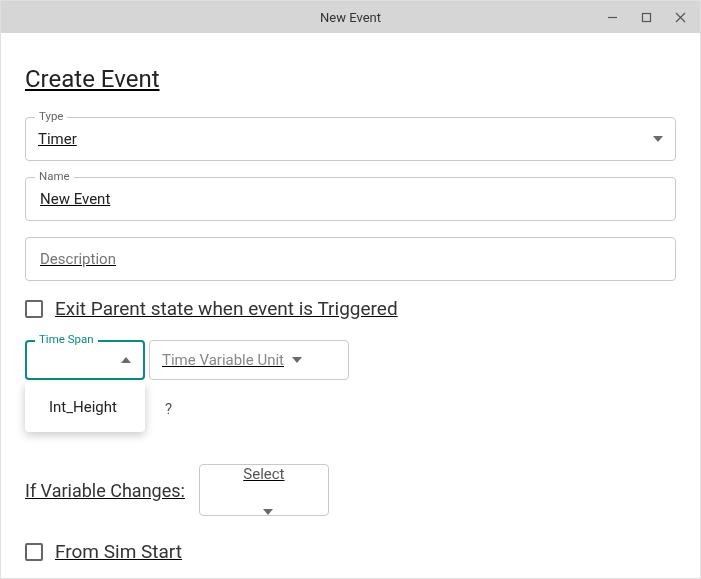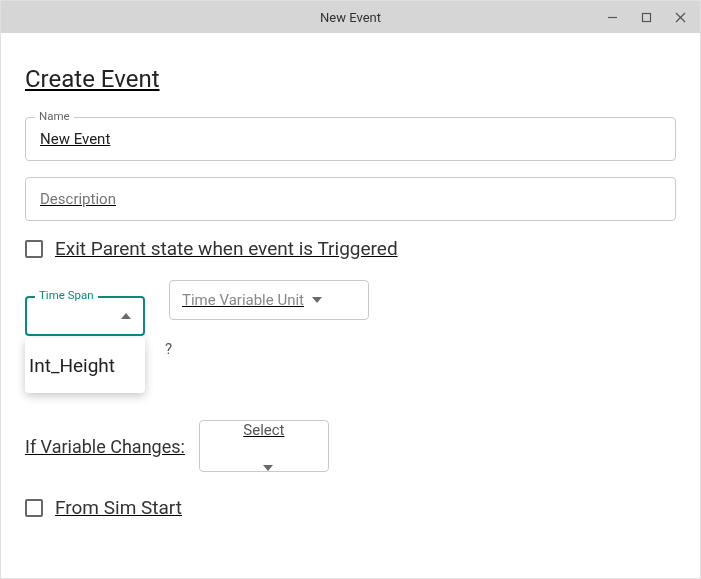--- a/index.html
+++ b/index.html
@@ -33,30 +33,30 @@
   .field .floating-label { position:absolute; top:-8px; left:10px; background:#fff; padding:0 4px; font-size:11.5px; color:#666; }
   .field.focused .box { border:2px solid #0b8a7f; }
   .field.focused .floating-label { color:#0b8a7f; }
   .field .chevron { color:#6a6a6a; margin-left:8px; }
   .field .chevron svg { width:10px; height:6px; display:block; }
 
   .row-checkbox { display:flex; align-items:center; margin:10px 0 20px 0; }
   .row-checkbox input[type=checkbox] { width:18px; height:18px; margin:0 12px 0 0; border:2px solid #666; appearance:none; border-radius:2px; cursor:pointer; }
   .row-checkbox label { font-size:19px; color:#333; cursor:pointer; }
 
-  .hrow { display:flex; align-items:flex-end; gap:24px; position:relative; margin-bottom:22px; }
+  .hrow { display:flex; align-items:center; gap:4px; position:relative; margin-bottom:22px; }
   .small-select { position:relative; }
   .small-select .box { height:40px; }
   .w-120 { width:120px; }
   .w-200 { width:200px; }
   .w-130 { width:130px; }
 
   
   .dropdown-popup { position:absolute; top:42px; left:0; width:120px; background:#fff; border-radius:4px; box-shadow:0 3px 10px rgba(0,0,0,.22); padding:6px 0; z-index:50; }
-  .dropdown-popup .item { font-size:19px; color:#222; padding:10px 4px; cursor:pointer; }
+  .dropdown-popup .item { font-size:15px; color:#222; padding:10px 24px; cursor:pointer; }
 
   .qmark-remnant { position:absolute; left:140px; top:60px; font-size:15px; color:#555; pointer-events:none; }
 
   .label-inline { font-size:18px; color:#333; margin-right:14px; }
   .inline-row { display:flex; align-items:center; margin-bottom:24px; }
 
 </style>
 </head>
 <body>
 
@@ -79,20 +79,31 @@
         </svg>
     </div>
   </div>
 </div>
 
 <div class="outer">
   <div class="content">
 
     <h1 class="page-title">Create Event</h1>
 
+    <div class="field">
+      <span class="floating-label">Type</span>
+      <div class="box">
+        <span class="value">Timer</span>
+        <span class="chevron">
+          <svg viewBox="0 0 10 6">
+              <path d="M0 0 L5 6 L10 0 Z" fill="#6a6a6a"></path>
+            </svg>
+        </span>
+      </div>
+    </div>
 
     <div class="field">
       <span class="floating-label">Name</span>
       <div class="box">
         <input type="text" value="New Event" style="">
       </div>
     </div>
 
     <div class="field">
       <div class="box">
@@ -115,21 +126,21 @@
                 <path d="M0 6 L5 0 L10 6 Z" fill="#6a6a6a"></path>
               </svg>
           </span>
         </div>
 
         <div class="dropdown-popup">
           <div class="item">Int_Height</div>
         </div>
       </div>
 
-      <div class="field small-select w-200" style="margin-bottom:16px;border-radius:7px;">
+      <div class="field small-select w-200" style="margin-bottom:0;border-radius:7px;">
         <div class="box">
           <span class="placeholder">Time Variable Unit</span>
           <span class="chevron">
             <svg viewBox="0 0 10 6">
                 <path d="M0 0 L5 6 L10 0 Z" fill="#6a6a6a"></path>
               </svg>
           </span>
         </div>
       </div>
 

